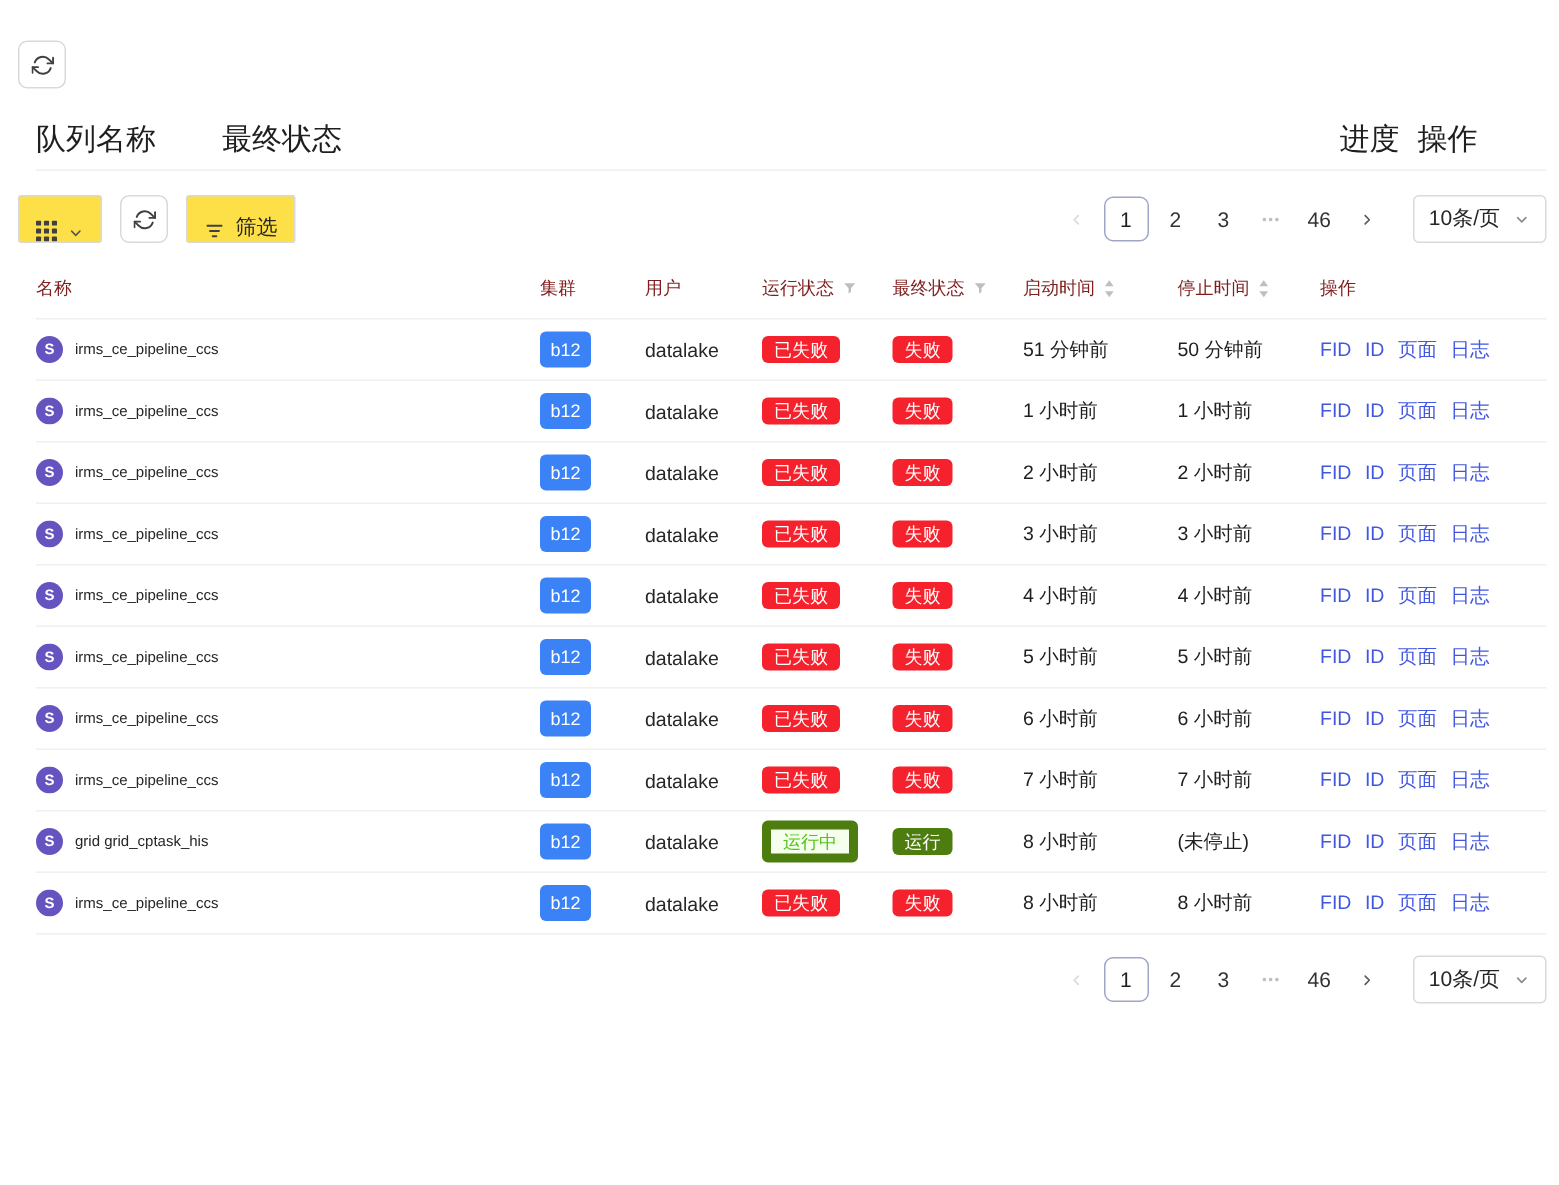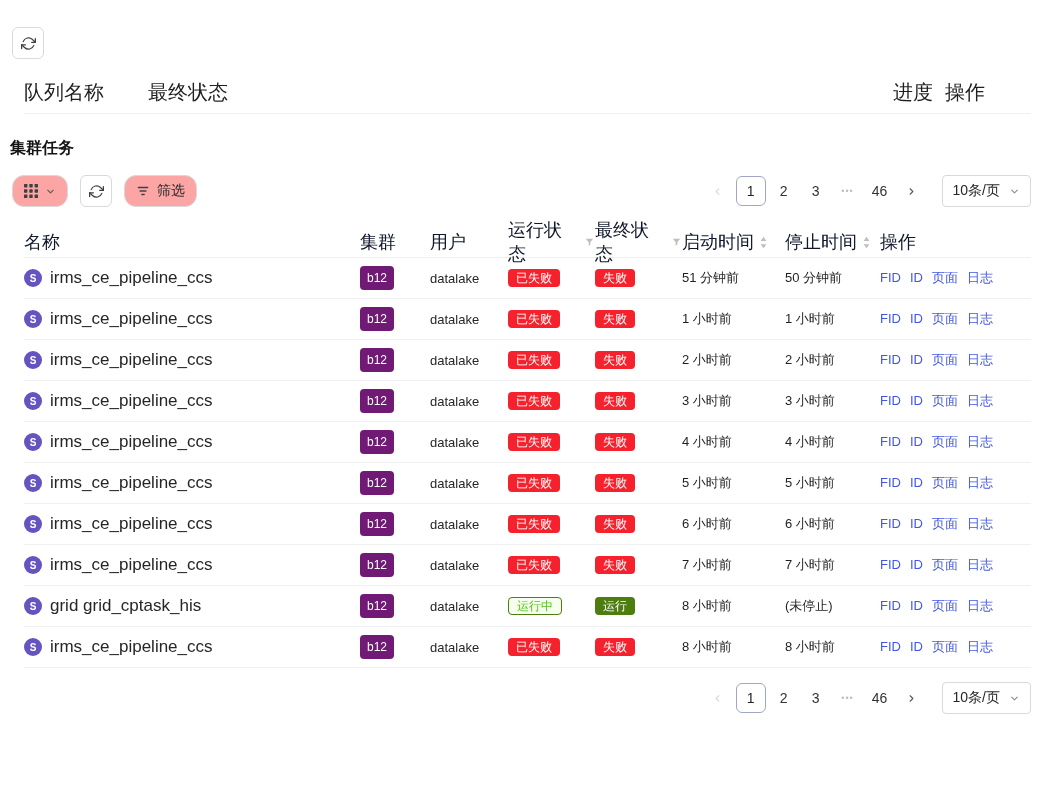--- a/index.html
+++ b/index.html
@@ -1,21 +1,21 @@
 <!DOCTYPE html>
 <html><head>
 <meta charset="utf-8">
 <style>
   *{box-sizing:border-box;margin:0;padding:0}
   html,body{background:#fff}
   body{width:1039px;min-height:790px;font-family:"Liberation Sans","DejaVu Sans",sans-serif;color:#262626;font-size:14px}
   .page{padding:14px 8px 12px 8px}
   .section-title{font-size:16px;font-weight:700;color:#141414;margin-left:2px}
   .icon-btn{width:32px;height:32px;border:1px solid #d9d9d9;border-radius:6px;background:#fff;display:inline-flex;align-items:center;justify-content:center;cursor:pointer}
-  .btn{height:32px;border:1px solid #d9d9d9;border-radius:12px;background:#fca5a5;display:inline-flex;align-items:center;gap:7px;padding:0 11px;font-size:14px;color:#262626;cursor:pointer;font-family:inherit}
+  .btn{height:32px;border:1px solid #d9d9d9;border-radius:2px;background:#fde047;display:inline-flex;align-items:flex-end;gap:7px;padding:0 11px;font-size:14px;color:#262626;cursor:pointer;font-family:inherit}
   .res-toolbar{margin:13px 0 0 4px}
   
   .res-table{margin:13px 0 0 16px;width:1007px}
   .res-grid{display:grid;grid-template-columns:124px 1fr 52px 92px;align-items:center}
   .res-header{height:42px;border-bottom:1px solid #efefef;font-weight:400;color:#1f1f1f;font-size:20px}
   .res-row{height:44px;border-bottom:1px solid #efefef;font-size:13px;color:#262626}
   .pcell{padding-left:6px}
   .bar-cell{padding-right:18px}
   .progress-track{height:7px;background:#ececec;border-radius:4px;overflow:hidden}
   .progress-fill{height:100%;background:#1677ff;border-radius:4px;width:0}
@@ -33,29 +33,29 @@
   .pg{min-width:28px;height:30px;display:inline-flex;align-items:center;justify-content:center;font-size:14px;color:#333;margin:0 2px;border-radius:6px;cursor:pointer}
   .pg.active{border:1px solid #a0a6c8;min-width:30px;color:#1f1f1f;background:#fff}
   .pg.dots{color:#bfbfbf;font-size:9px;letter-spacing:1px}
   .pg.chev{color:#595959}
   .pg.chev.disabled{color:#d9d9d9;cursor:default}
   .pagesize-select{height:32px;border:1px solid #d9d9d9;border-radius:4px;display:inline-flex;align-items:center;gap:9px;padding:0 10px;margin-left:14px;font-size:14px;color:#262626;cursor:pointer;background:#fff}
   .bottom-bar{display:flex;justify-content:flex-end;margin-top:14px}
   
   .tasks-table{margin:10px 0 0 16px;width:1007px}
   .trow{display:grid;grid-template-columns:336px 70px 78px 87px 87px 103px 95px 1fr;align-items:center;height:41px;border-bottom:1px solid #f0f0f0;font-size:13px}
-  .thead{height:40px;border-bottom:1px solid #efefef;font-size:18px;color:#0f172a}
+  .thead{height:40px;border-bottom:1px solid #efefef;font-size:12px;color:#7f1d1d}
   .hcell{display:flex;align-items:center;gap:5px;font-weight:500}
   .name-cell{display:flex;align-items:center;padding-right:12px;overflow:hidden}
   .avatar{width:18px;height:18px;border-radius:50%;background:#6554c0;color:#fff;font-size:10px;font-weight:700;display:inline-flex;align-items:center;justify-content:center;margin-right:8px;flex:none}
-  .task-name{color:#262626;white-space:nowrap;overflow:hidden;text-overflow:ellipsis;font-size:17px}
+  .task-name{color:#262626;white-space:nowrap;overflow:hidden;text-overflow:ellipsis;font-size:10px}
   .badge{display:inline-block;font-size:12px;line-height:18px;padding:0 8px;border-radius:4px;color:#fff;white-space:nowrap}
-  .badge-cluster{background:#701a75;padding:3px 7px}
+  .badge-cluster{background:#3b82f6;padding:3px 7px}
   .rs-failed,.fs-failed{background:#f5222d}
-  .rs-running{background:#f6ffed;color:#52c41a;border:1px solid #4d7c0f;line-height:16px}
+  .rs-running{background:#f6ffed;color:#52c41a;border:6px solid #4d7c0f;line-height:16px}
   .fs-running{background:#4d7c0f}
   .time{font-weight:400;font-size:13px;color:#1f1f1f}
   .time.plain{font-weight:400}
   .rlink{color:#4257e0;font-size:13px;margin-right:9px;cursor:pointer;text-decoration:none}
   .actions-cell{white-space:nowrap}
   .iconwrap{display:inline-flex;align-items:center}
 </style>
 </head>
 <body>
 
@@ -76,21 +76,20 @@
 
   <div class="res-table">
     <div class="res-grid res-header">
       <div>队列名称</div>
       <div>最终状态</div>
       <div class="pcell">进度</div>
       <div class="pcell">操作</div>
     </div>
   </div>
 
-  <div class="section-title tasks-title">集群任务</div>
 
   <div class="toolbar">
     <div class="toolbar-left">
       <button class="btn">
         <span class="iconwrap">
           <svg width="14" height="14" viewBox="0 0 14 14" fill="#404040">
               <rect x="0" y="0" width="3.4" height="3.4" rx="0.6"></rect>
               <rect x="5.3" y="0" width="3.4" height="3.4" rx="0.6"></rect>
               <rect x="10.6" y="0" width="3.4" height="3.4" rx="0.6"></rect>
               <rect x="0" y="5.3" width="3.4" height="3.4" rx="0.6"></rect>

